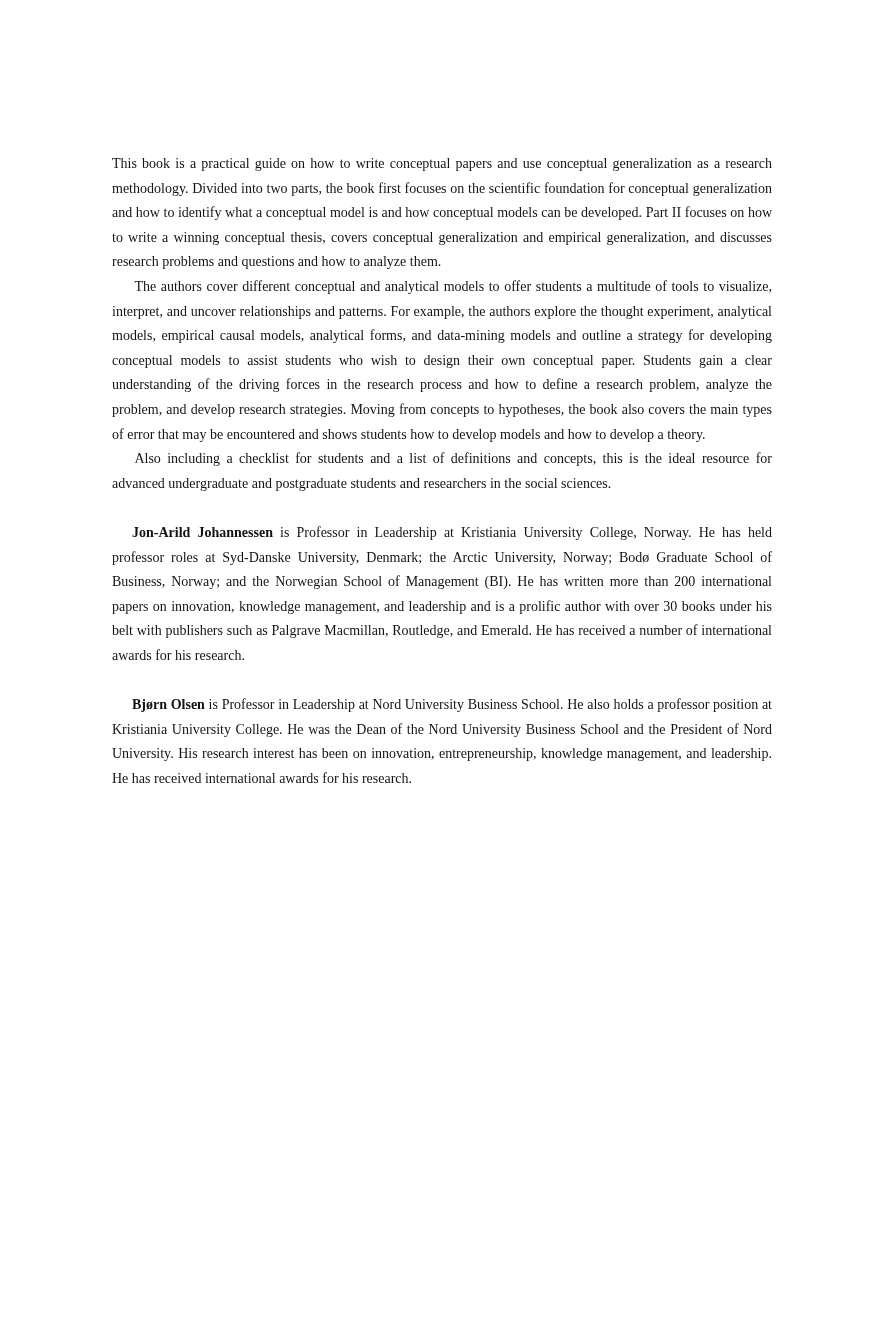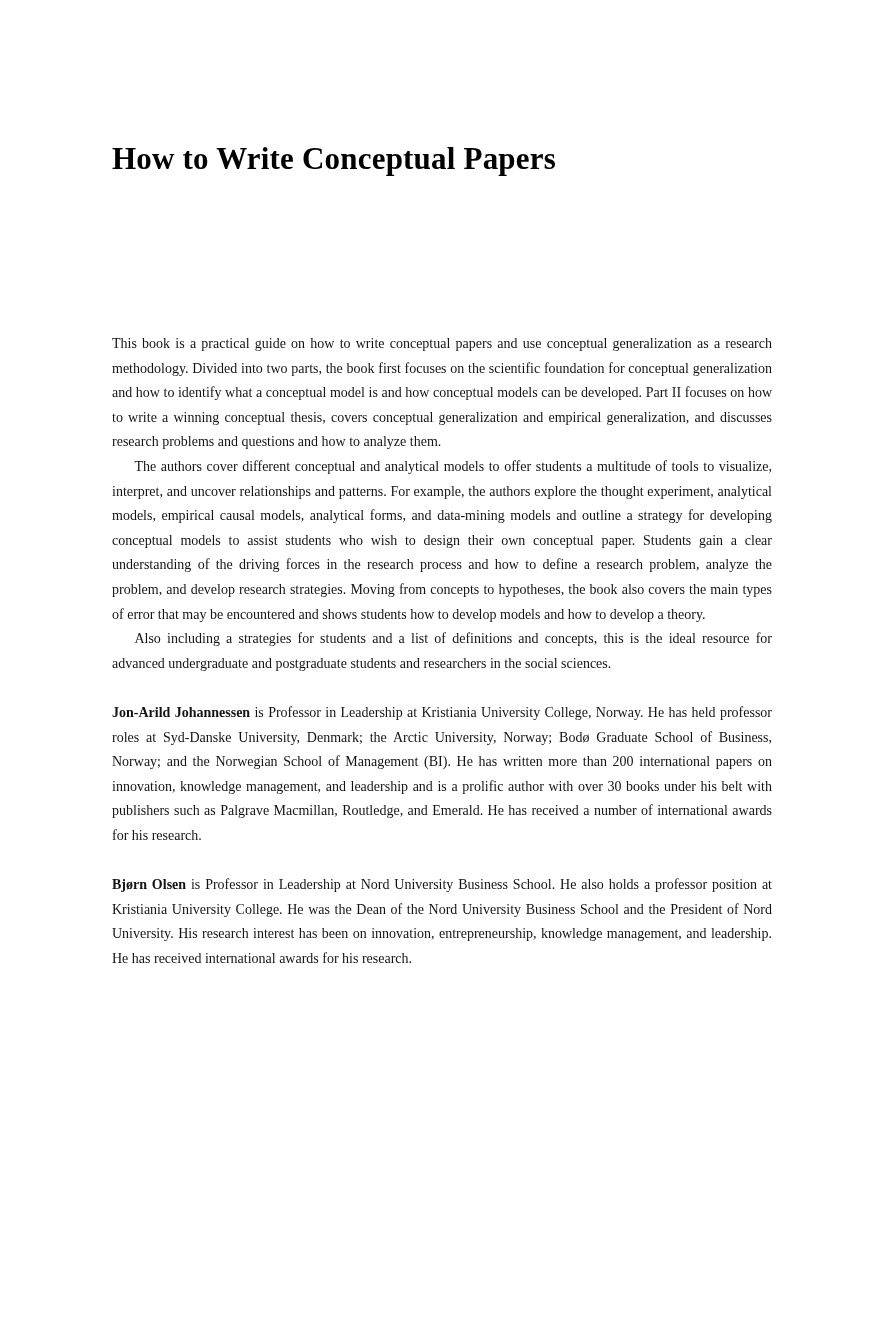--- a/index.html
+++ b/index.html
@@ -41,34 +41,34 @@
     margin: 0;
   }
   .body-text p.indented {
     text-indent: 1.6em;
   }
   .author-bio {
     margin-top: 24.6px !important;
   }
   .author-name {
     font-weight: bold;
+    margin-left: 20px;
   }
 </style>
 </head>
 <body>
 
 <div class="page">
 
   <h1 class="book-title">
-    <span class="title-line">How to Write Conceptual Papers</span>
   </h1>
 
   <div class="body-text">
     <p>This book is a practical guide on how to write conceptual papers and use conceptual generalization as a research methodology. Divided into two parts, the book first focuses on the scientific foundation for conceptual generalization and how to identify what a conceptual model is and how conceptual models can be developed. Part II focuses on how to write a winning conceptual thesis, covers conceptual generalization and empirical generalization, and discusses research problems and questions and how to analyze them.</p>
     <p class="indented">The authors cover different conceptual and analytical models to offer students a multitude of tools to visualize, interpret, and uncover relationships and patterns. For example, the authors explore the thought experiment, analytical models, empirical causal models, analytical forms, and data-mining models and outline a strategy for developing conceptual models to assist students who wish to design their own conceptual paper. Students gain a clear understanding of the driving forces in the research process and how to define a research problem, analyze the problem, and develop research strategies. Moving from concepts to hypotheses, the book also covers the main types of error that may be encountered and shows students how to develop models and how to develop a theory.</p>
-    <p class="indented">Also including a strategies for students and a list of definitions and concepts, this is the ideal resource for advanced undergraduate and postgraduate students and researchers in the social sciences.</p>
+    <p class="indented">Also including a checklist for students and a list of definitions and concepts, this is the ideal resource for advanced undergraduate and postgraduate students and researchers in the social sciences.</p>
 
     <p class="author-bio"><span class="author-name">Jon-Arild Johannessen</span> <span>is Professor in Leadership at Kristiania University College, Norway. He has held professor roles at Syd-Danske University, Denmark; the Arctic University, Norway; Bodø Graduate School of Business, Norway; and the Norwegian School of Management (BI). He has written more than 200 international papers on innovation, knowledge management, and leadership and is a prolific author with over 30 books under his belt with publishers such as Palgrave Macmillan, Routledge, and Emerald. He has received a number of international awards for his research.</span></p>
 
     <p class="author-bio"><span class="author-name">Bjørn Olsen</span> <span>is Professor in Leadership at Nord University Business School. He also holds a professor position at Kristiania University College. He was the Dean of the Nord University Business School and the President of Nord University. His research interest has been on innovation, entrepreneurship, knowledge management, and leadership. He has received international awards for his research.</span></p>
   </div>
 
 </div>
 
 </body></html>

